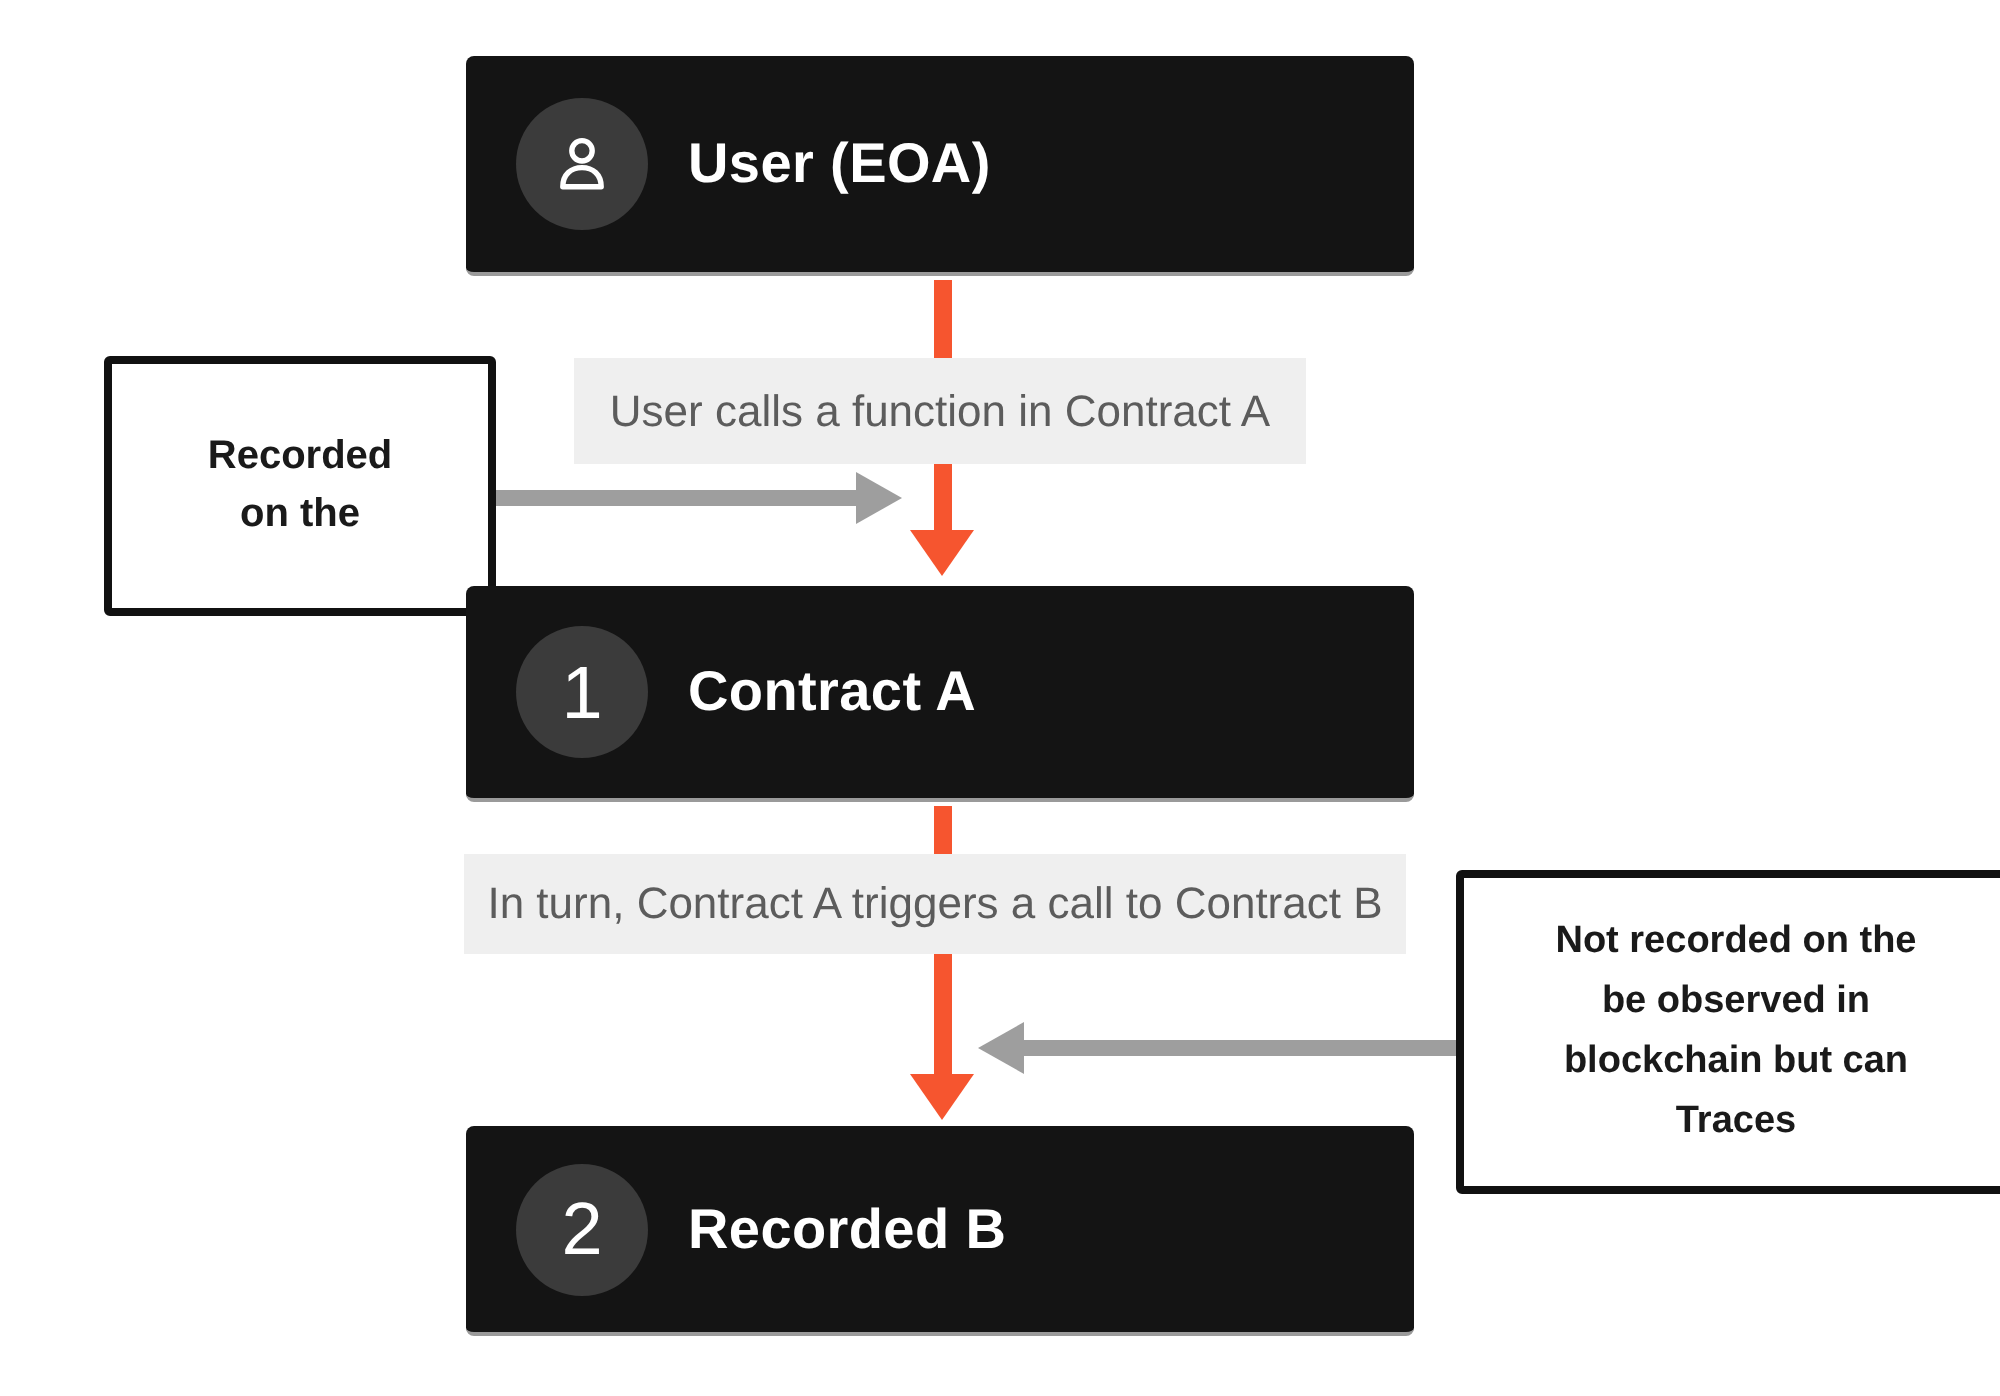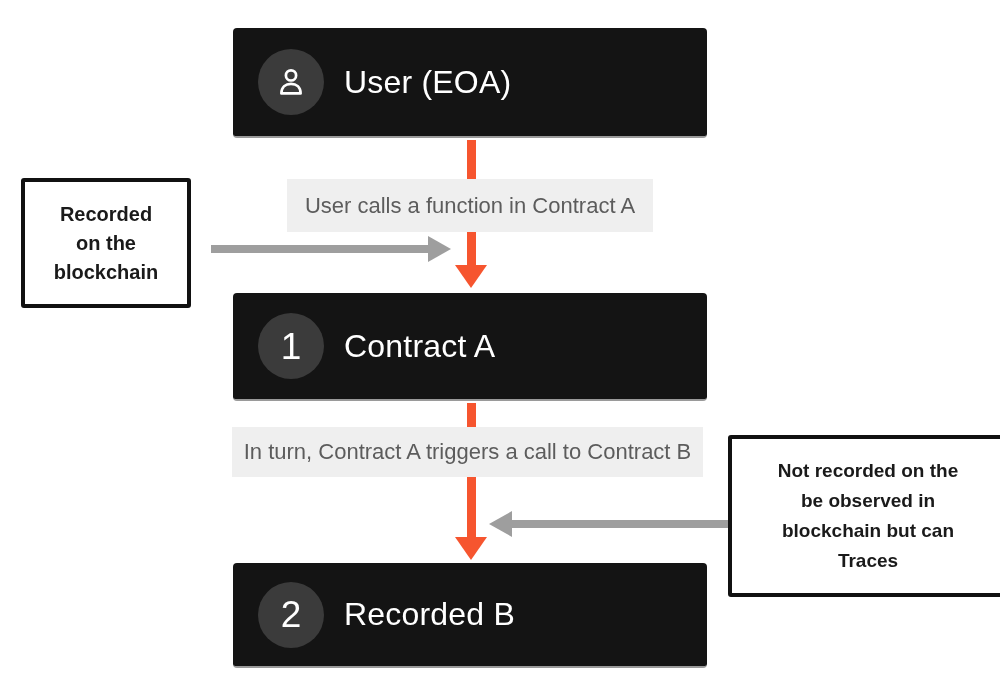--- a/index.html
+++ b/index.html
@@ -47,22 +47,22 @@
   .badge-number {
     color: var(--node-text, #ffffff);
     font-size: 37px;
     font-weight: 500;
     line-height: 1;
   }
   .badge svg { display: block; }
 
   .node-title {
     color: var(--node-text, #ffffff);
-    font-size: 32px;
-    font-weight: 400;
+    font-size: 28px;
+    font-weight: 700;
     margin-left: 20px;
     letter-spacing: 0.2px;
   }
 
   
   .flow-label {
     position: absolute;
     background: var(--flow-label-bg, #efefef);
     color: var(--flow-label-text, #5c5c5c);
     font-size: 22px;
@@ -123,21 +123,21 @@
     box-sizing: border-box;
     display: flex;
     flex-direction: column;
     align-items: center;
     justify-content: center;
     text-align: center;
     color: var(--annotation-text, #1a1a1a);
     font-weight: 700;
     z-index: 3;
   }
-  .annotation-left  { left: 21px;  top: 178px; width: 170px; height: 130px; font-size: 20px; line-height: 29px; }
+  .annotation-left  { left: 52px;  top: 178px; width: 196px; height: 130px; font-size: 20px; line-height: 29px; }
   .annotation-right { left: 728px; top: 435px; width: 280px; height: 162px; font-size: 19px; line-height: 30px; }
 </style>
 </head>
 <body>
 
 <div class="canvas">
 
   <div class="node node-user">
     <span class="badge">
       <svg width="36" height="36" viewBox="0 0 24 24" fill="none" stroke="#ffffff" stroke-width="1.8" stroke-linejoin="round">
@@ -149,21 +149,20 @@
   </div>
 
   <div class="v-line v-line-1"></div>
   <div class="v-head v-head-1"></div>
 
   <div class="flow-label flow-label-1">User calls a function in Contract A</div>
 
   <div class="annotation annotation-left">
     <div>Recorded</div>
     <div>on the</div>
-    <div>blockchain</div>
   </div>
 
   <div class="h-line h-line-1"></div>
   <div class="h-head h-head-right"></div>
 
   <div class="node node-contract-a">
     <span class="badge">
       <span class="badge-number">1</span>
     </span>
     <span class="node-title">Contract A</span>

